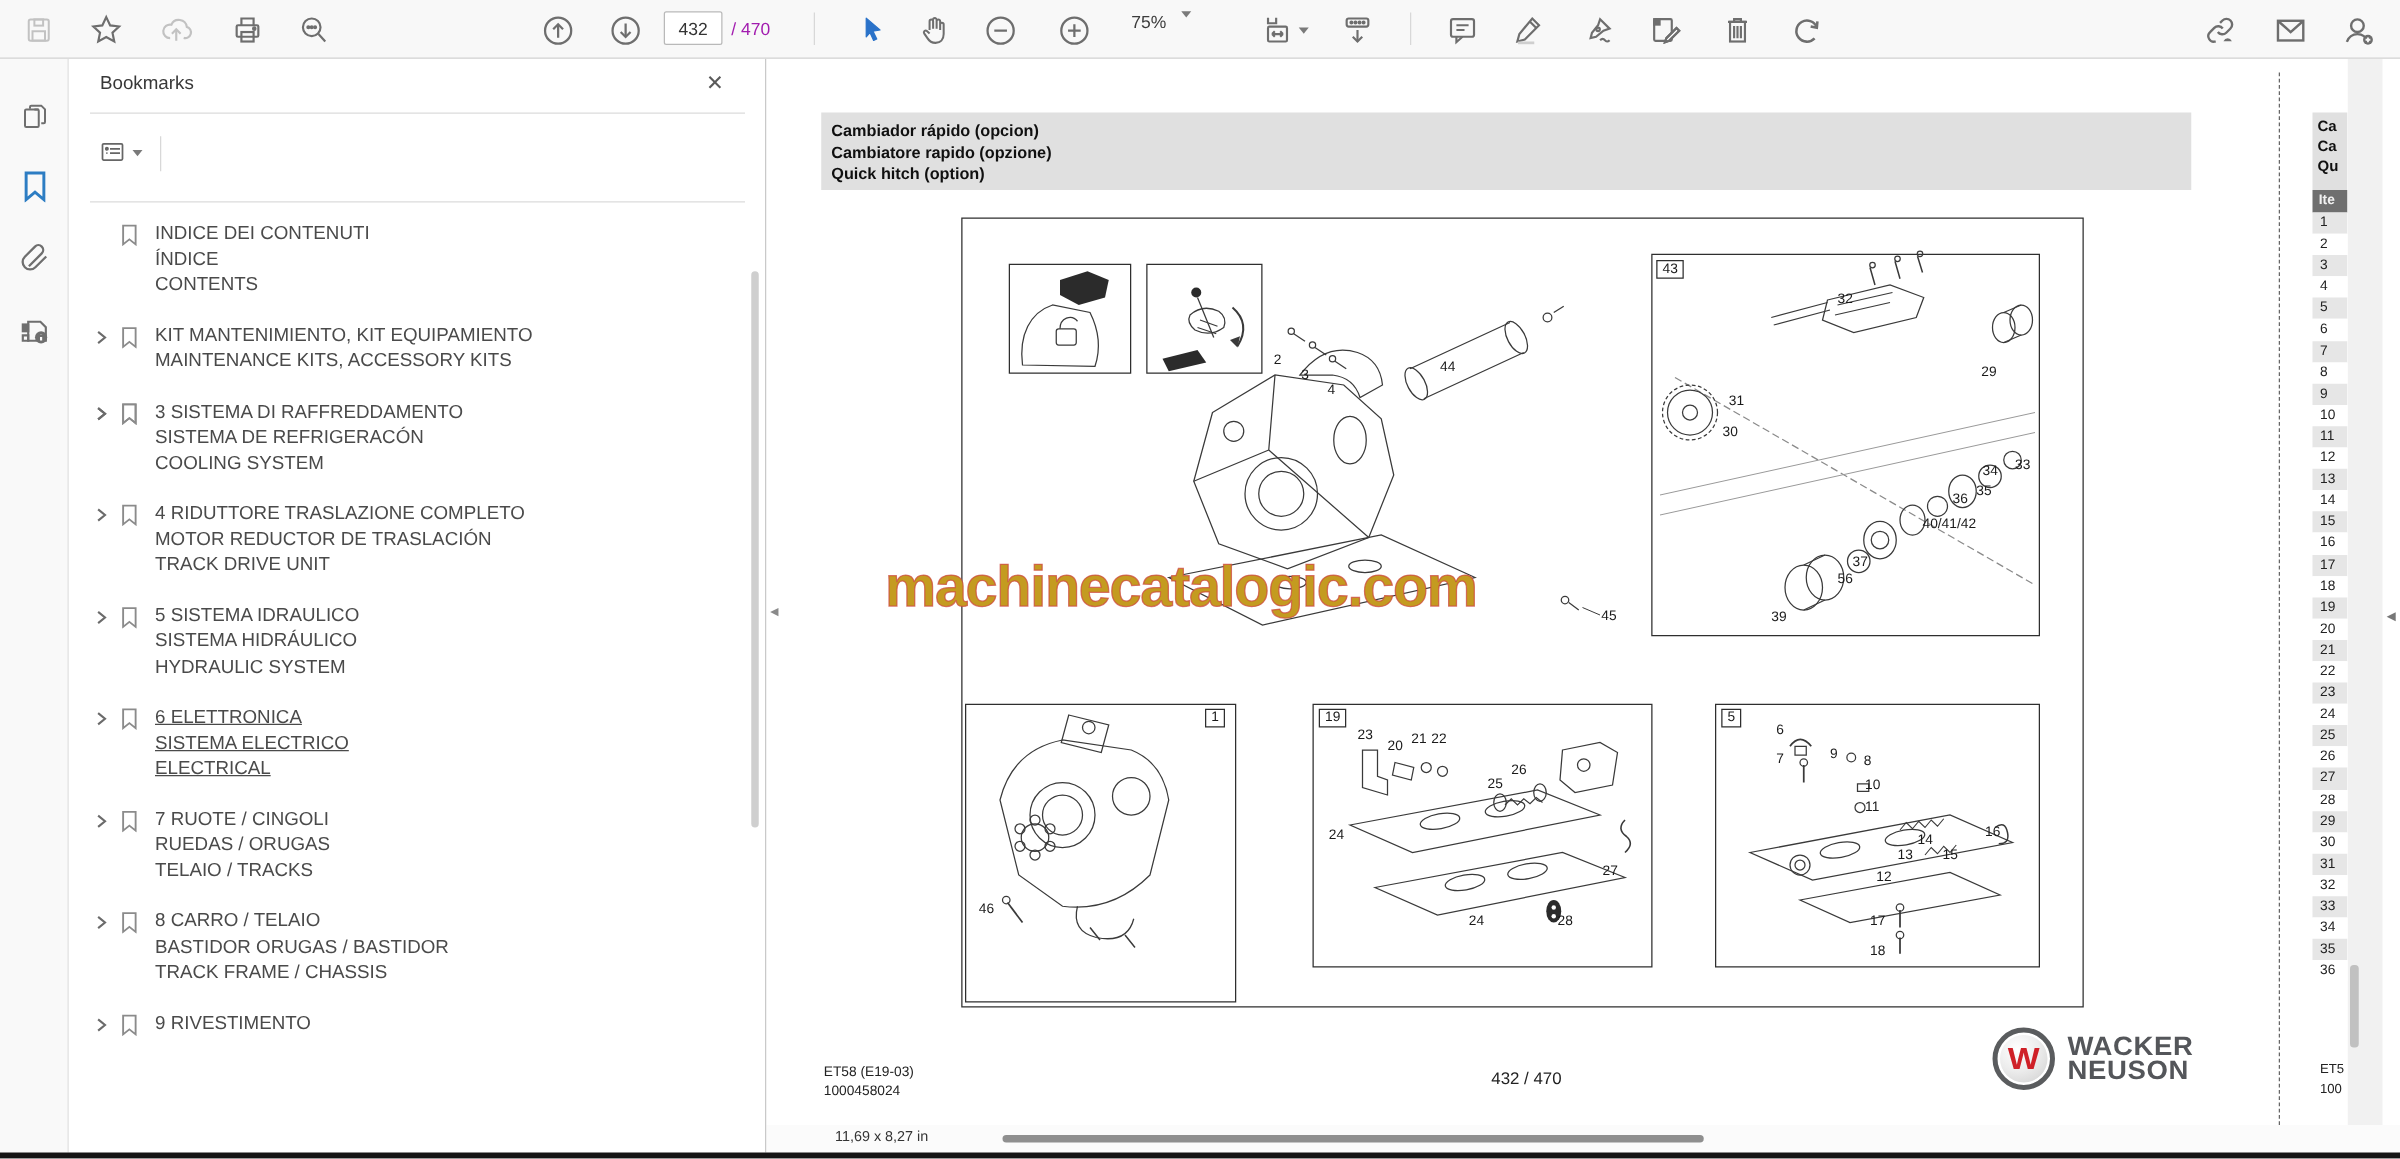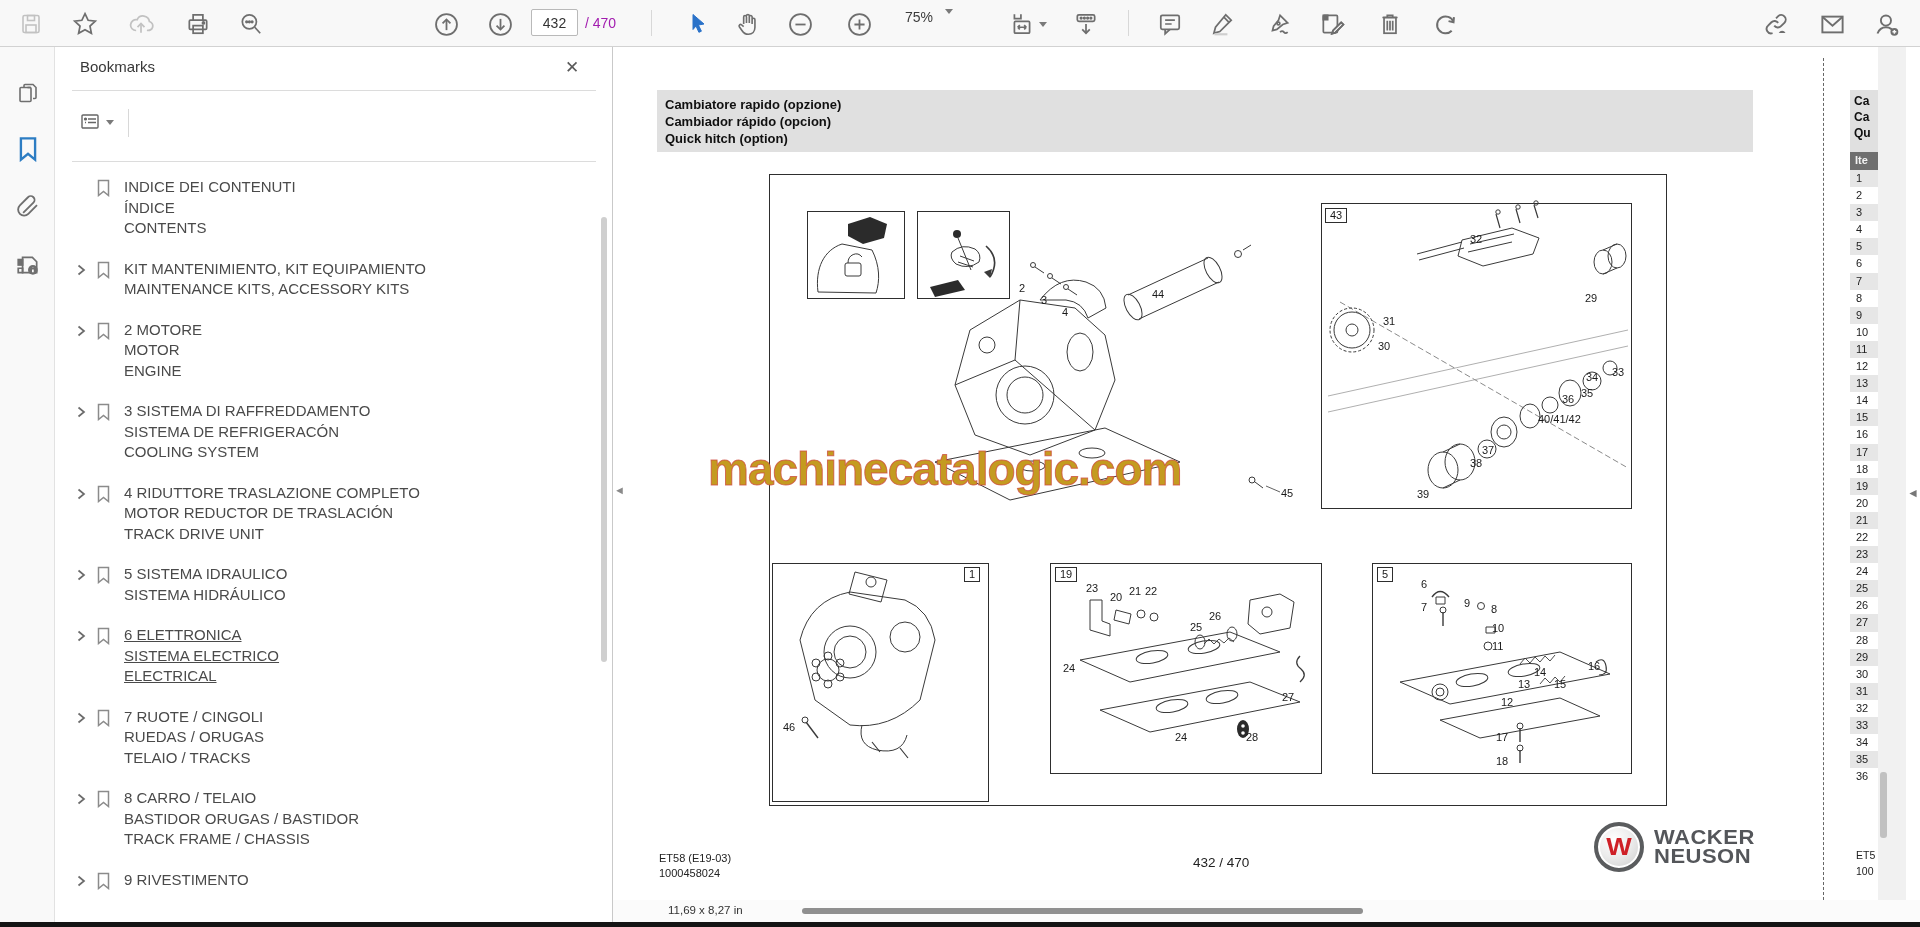--- a/index.html
+++ b/index.html
@@ -363,25 +363,20 @@
         <span class="chevron">
           <svg width="12" height="16" viewBox="0 0 12 16" fill="none" stroke="#6b6b6b" stroke-width="1.7">
               <path d="M3.5 3.5L9 8l-5.5 4.5"></path>
             </svg>
         </span>
         <span class="bm-glyph">
           <svg width="15" height="18" viewBox="0 0 15 18" fill="none" stroke="#8b8b8b" stroke-width="1.5">
               <path d="M2.5 1.5h10v15l-5-4-5 4z"></path>
             </svg>
         </span>
-        <div class="bm-lines">
-          <span>2 MOTORE</span>
-            <span>MOTOR</span>
-            <span>ENGINE</span>
-        </div>
       </div>
         <div class="bm-item">
         <span class="chevron">
           <svg width="12" height="16" viewBox="0 0 12 16" fill="none" stroke="#6b6b6b" stroke-width="1.7">
               <path d="M3.5 3.5L9 8l-5.5 4.5"></path>
             </svg>
         </span>
         <span class="bm-glyph">
           <svg width="15" height="18" viewBox="0 0 15 18" fill="none" stroke="#8b8b8b" stroke-width="1.5">
               <path d="M2.5 1.5h10v15l-5-4-5 4z"></path>
@@ -417,20 +412,21 @@
             </svg>
         </span>
         <span class="bm-glyph">
           <svg width="15" height="18" viewBox="0 0 15 18" fill="none" stroke="#8b8b8b" stroke-width="1.5">
               <path d="M2.5 1.5h10v15l-5-4-5 4z"></path>
             </svg>
         </span>
         <div class="bm-lines">
           <span>5 SISTEMA IDRAULICO</span>
             <span>SISTEMA HIDRÁULICO</span>
+            <span>HYDRAULIC SYSTEM</span>
         </div>
       </div>
         <div class="bm-item underline">
         <span class="chevron">
           <svg width="12" height="16" viewBox="0 0 12 16" fill="none" stroke="#6b6b6b" stroke-width="1.7">
               <path d="M3.5 3.5L9 8l-5.5 4.5"></path>
             </svg>
         </span>
         <span class="bm-glyph">
           <svg width="15" height="18" viewBox="0 0 15 18" fill="none" stroke="#8b8b8b" stroke-width="1.5">
@@ -494,22 +490,22 @@
       </div>
       </div>
     <div class="panel-scroll"></div>
   </div>
 
   <div class="doc"></div>
   <div class="splitter-handle">◄</div>
 
   <div class="band">
 
-  <div>Cambiatore rapido (opzione)</div>
-      <div>Cambiador rápido (opcion)</div>
+  <div>Cambiador rápido (opcion)</div>
+      <div>Cambiatore rapido (opzione)</div>
       <div>Quick hitch (option)</div>
     </div>
 
   <svg class="art" width="1920" height="927" viewBox="0 0 1920 927" fill="none" stroke="#3a3a3a" stroke-width="1">
 
     <path d="M848,224 l22,-7 l17,7 -3,14 -21,6 -15,-8 z" fill="#2b2b2b" stroke="none"></path>
     <path d="M818,292 C815,268 824,250 842,244 L872,250 C880,266 880,281 876,293 Z"></path>
     <rect x="845" y="263" width="16" height="13" rx="2"></rect>
     <path d="M848,263 a8,9 0 0 1 14,-6"></path>
 
@@ -658,21 +654,21 @@
       <span class="callout" style="left: 1470px; top: 233px;">32</span>
       <span class="callout" style="left: 1585px; top: 292px;">29</span>
       <span class="callout" style="left: 1383px; top: 315px;">31</span>
       <span class="callout" style="left: 1378px; top: 340px;">30</span>
       <span class="callout" style="left: 1612px; top: 366px;">33</span>
       <span class="callout" style="left: 1586px; top: 371px;">34</span>
       <span class="callout" style="left: 1581px; top: 387px;">35</span>
       <span class="callout" style="left: 1562px; top: 393px;">36</span>
       <span class="callout" style="left: 1538px; top: 413px;">40/41/42</span>
       <span class="callout" style="left: 1482px; top: 444px;">37</span>
-      <span class="callout" style="left: 1470px; top: 457px;">38</span>
+      <span class="callout" style="left: 1470px; top: 457px;">56</span>
       <span class="callout" style="left: 1417px; top: 488px;">39</span>
       <span class="callout" style="left: 1086px; top: 582px;">23</span>
       <span class="callout" style="left: 1110px; top: 591px;">20</span>
       <span class="callout" style="left: 1129px; top: 585px;">21</span>
       <span class="callout" style="left: 1145px; top: 585px;">22</span>
       <span class="callout" style="left: 1063px; top: 662px;">24</span>
       <span class="callout" style="left: 1190px; top: 621px;">25</span>
       <span class="callout" style="left: 1209px; top: 610px;">26</span>
       <span class="callout" style="left: 1282px; top: 691px;">27</span>
       <span class="callout" style="left: 1175px; top: 731px;">24</span>

